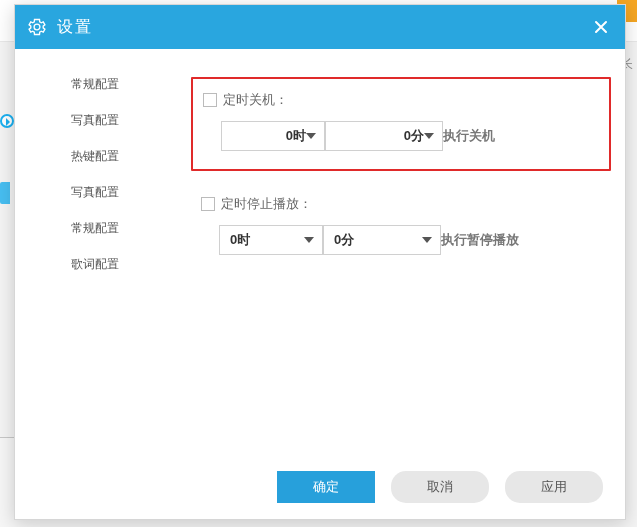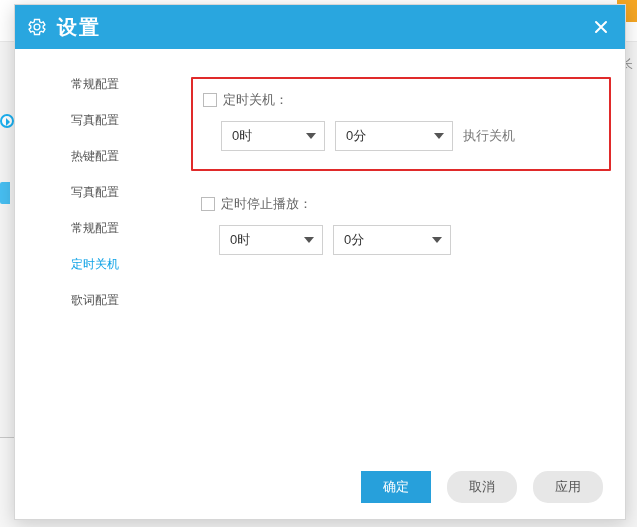--- a/index.html
+++ b/index.html
@@ -13,48 +13,48 @@
     .bg-ring { position:absolute; left:0; top:114px; width:14px; height:14px; border:2px solid #1bb0f0; border-radius:50%; background:#fff; }
     .bg-ring::after { content:""; position:absolute; right:-2px; top:2px; border:4px solid transparent; border-left-color:#1bb0f0;}
     .bg-bottom { position:absolute; left:0; bottom:0; width:40px; height:90px; background:linear-gradient(#c7c7c7 0 1px, #f6f6f6 1px); }
     .bg-label{position:absolute; right:4px; top:56px; font-size:12px; color:#888;}
 
     
     .dialog { position:absolute; left:14px; top:4px; width:612px; height:516px; background:#fff; border:1px solid #d6d6d6; box-shadow:0 4px 18px rgba(0,0,0,.18); display:flex; flex-direction:column; }
 
     .titlebar { height:44px; background:#29a6df; color:#fff; display:flex; align-items:center; padding:0 12px; flex:0 0 auto; }
     .titlebar .gear { width:20px; height:20px; margin-right:10px; display:flex; align-items:center; justify-content:center; }
-    .titlebar .title { font-size:20px; letter-spacing:2px;font-weight:bold; }
+    .titlebar .title { font-size:16px; letter-spacing:2px; }
     .titlebar .close { margin-left:auto; width:24px; height:24px; display:flex; align-items:center; justify-content:center; cursor:pointer; }
     .gear svg, .close svg { display:block; }
 
     .body { flex:1; display:flex; min-height:0; }
 
     .sidebar { width:160px; flex:0 0 160px; padding:18px 0 0 0; }
     .sidebar .item { height:34px; line-height:34px; text-align:center; color:#555; font-size:12px; cursor:pointer; }
     .sidebar .item.active { color:#10a3e6; }
     .sidebar .item + .item { margin-top:2px; }
 
     .content { flex:1; padding:28px 18px 0 26px; position:relative; }
 
     .setting-row { margin-bottom:24px; }
-    .setting-row.highlight { border:2px solid #e02a2a; border-radius:1px; padding:12px 16px 18px 10px; margin-left:-10px; margin-right:-4px; }
+    .setting-row.highlight { border:2px solid #e02a2a; border-radius:1px; padding:12px 16px 18px 10px; margin-left:-10px; margin-right:-4px;text-align:right; }
 
     .chk-line { display:flex; align-items:center; margin-bottom:12px; }
     .chk { width:14px; height:14px; border:1px solid #bbb; margin-right:6px; background:#fff; flex:0 0 auto; }
     .chk-label { font-size:13px; color:#666; }
 
-    .selects { display:flex; align-items:center; padding-left:18px; gap:10px; }
+    .selects { display:flex; align-items:center; padding-left:18px; gap:0;font-weight:bold; }
     .select { width:104px; height:30px; border:1px solid #d0d0d0; background:#fff; display:flex; align-items:center; padding:0 8px 0 10px; cursor:pointer; position:relative; }
     .select .val { flex:1; font-size:13px; color:#333;}
     .select .caret { width:0;height:0;border-left:5px solid transparent;border-right:5px solid transparent;border-top:6px solid #555; }
     .action-label { color:#777; font-size:13px; }
 
     .footer { height:64px; flex:0 0 auto; display:flex; align-items:center; justify-content:flex-end; padding:0 22px; gap:16px; }
-    .btn { width:70px; height:32px; display:flex; align-items:center; justify-content:center; font-size:13px; cursor:pointer; user-select:none; }
+    .btn { width:98px; height:32px; display:flex; align-items:center; justify-content:center; font-size:13px; cursor:pointer; user-select:none; }
     .btn.primary { background:#27a0db; color:#fff; }
     .btn.secondary { background:#e7e7e7; color:#555;border-radius:15px; }
   </style>
 </head>
 <body>
 
 <div class="bg-layer">
   <div class="bg-bar"></div>
   <div class="bg-orange"></div>
   <span class="bg-label">时长</span>
@@ -80,21 +80,20 @@
   </div>
 
   <div class="body">
 
     <div class="sidebar">
       <div class="item">常规配置</div>
       <div class="item">写真配置</div>
       <div class="item">热键配置</div>
       <div class="item">写真配置</div>
       <div class="item">常规配置</div>
-      <div class="item active">定时关机</div>
       <div class="item">歌词配置</div>
     </div>
 
     <div class="content">
 
       <div class="setting-row highlight">
         <div class="chk-line">
           <span class="chk"></span>
           <span class="chk-label">定时关机：</span>
         </div>
@@ -118,20 +117,21 @@
         </div>
         <div class="selects">
           <div class="select">
             <span class="val">0时</span>
             <span class="caret"></span>
           </div>
           <div class="select" style="width:118px">
             <span class="val">0分</span>
             <span class="caret"></span>
           </div>
+          <span class="action-label">执行暂停播放</span>
         </div>
       </div>
 
     </div>
   </div>
 
   <div class="footer">
     <div class="btn primary">确定</div>
     <div class="btn secondary">取消</div>
     <div class="btn secondary">应用</div>

